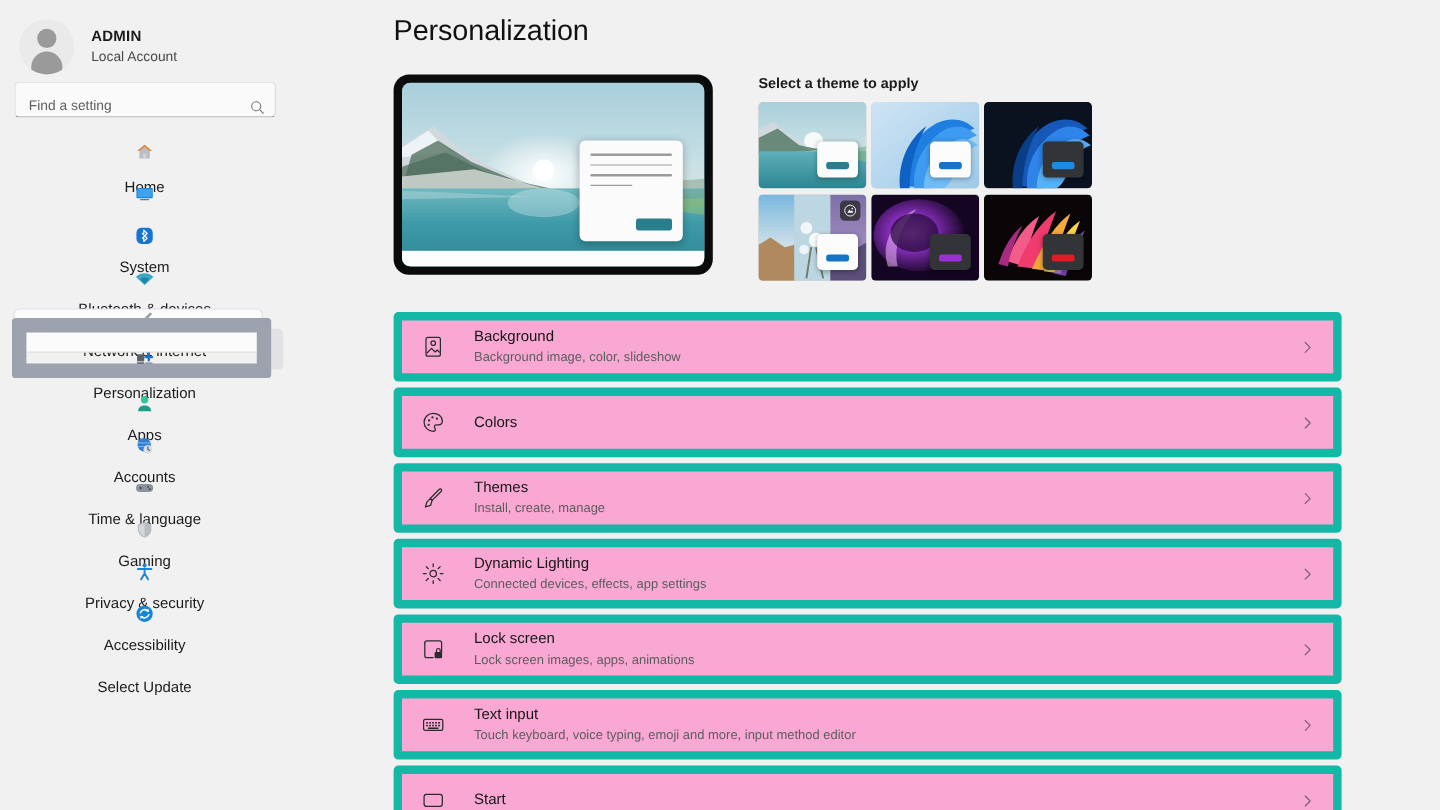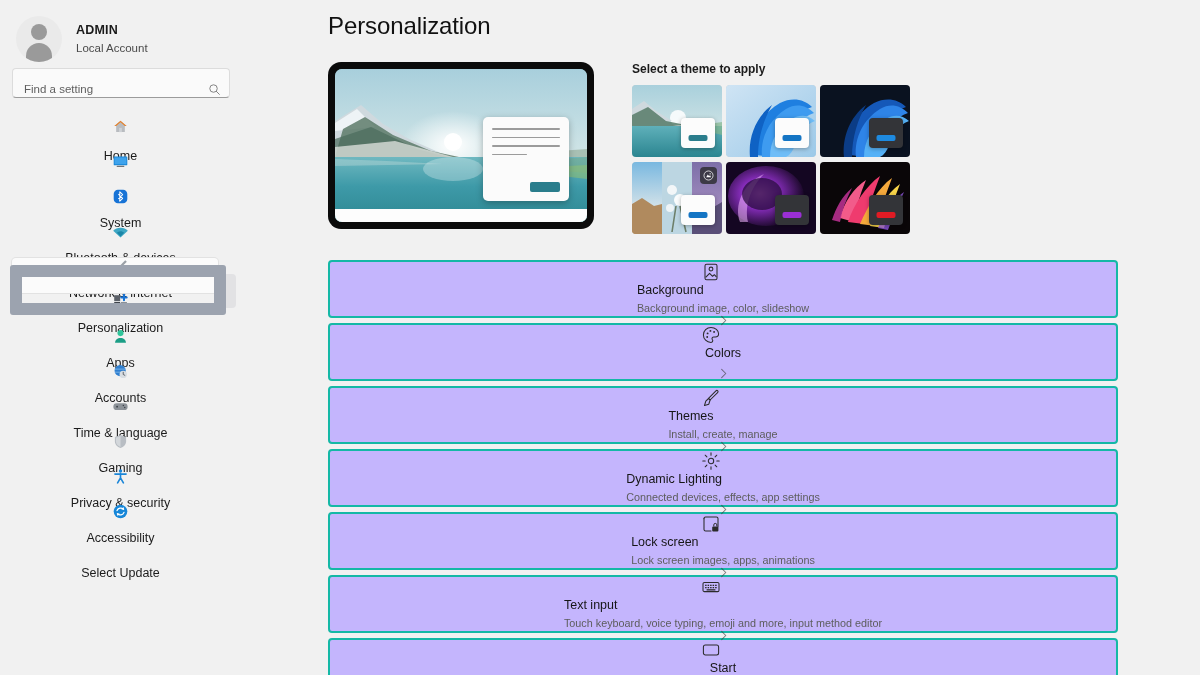--- a/index.html
+++ b/index.html
@@ -154,27 +154,26 @@
   .theme .badge {
     position: absolute; right: 5px; top: 5px;
     width: 17px; height: 17px; border-radius: 4px;
     background: rgba(48,48,52,.86);
     display: flex; align-items: center; justify-content: center;
   }
 
   
   .list { margin-top: 26px; width: 790px; }
   .row {
-    height: 58px; background: #c4b5fd;
-    border: 2px solid #14b8a6; border-radius: 4px;
+    height: 58px; background: #f9a8d4;
+    border: 7px solid #14b8a6; border-radius: 4px;
     display: flex; align-items: center;
     padding: 0 16px 0 16px;
     margin-bottom: 5px;
     cursor: default;
-    flex-direction: column;
   }
   .row-icon { width: 20px; height: 20px; flex: 0 0 20px; margin-right: 24px; }
   .row-text { flex: 1; line-height: 1.35; }
   .row-title { font-size: 12.5px; color: #161616; }
   .row-sub { font-size: 10.8px; color: #5d5d5d; margin-top: 2px; }
   .chevron { width: 11px; height: 11px; flex: 0 0 11px; opacity: .65; }
 </style>
 </head>
 <body>
 

